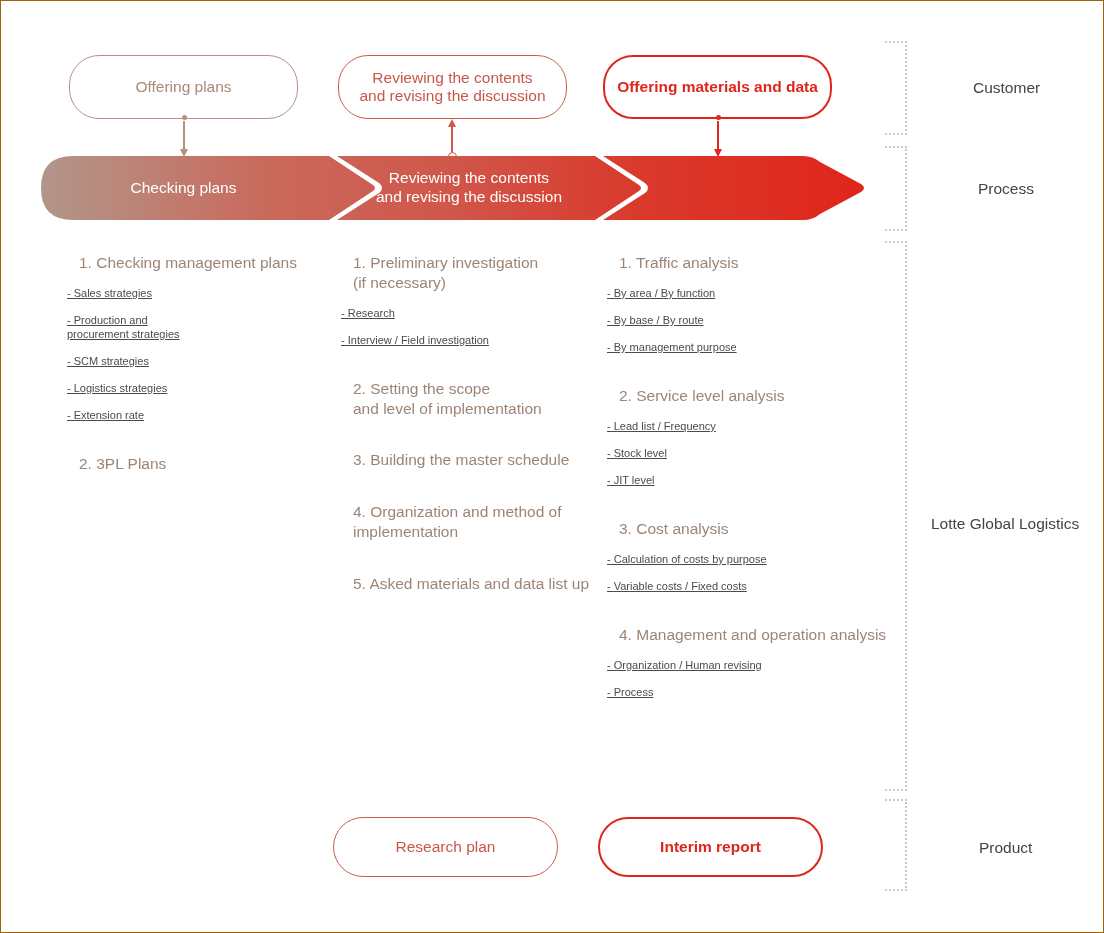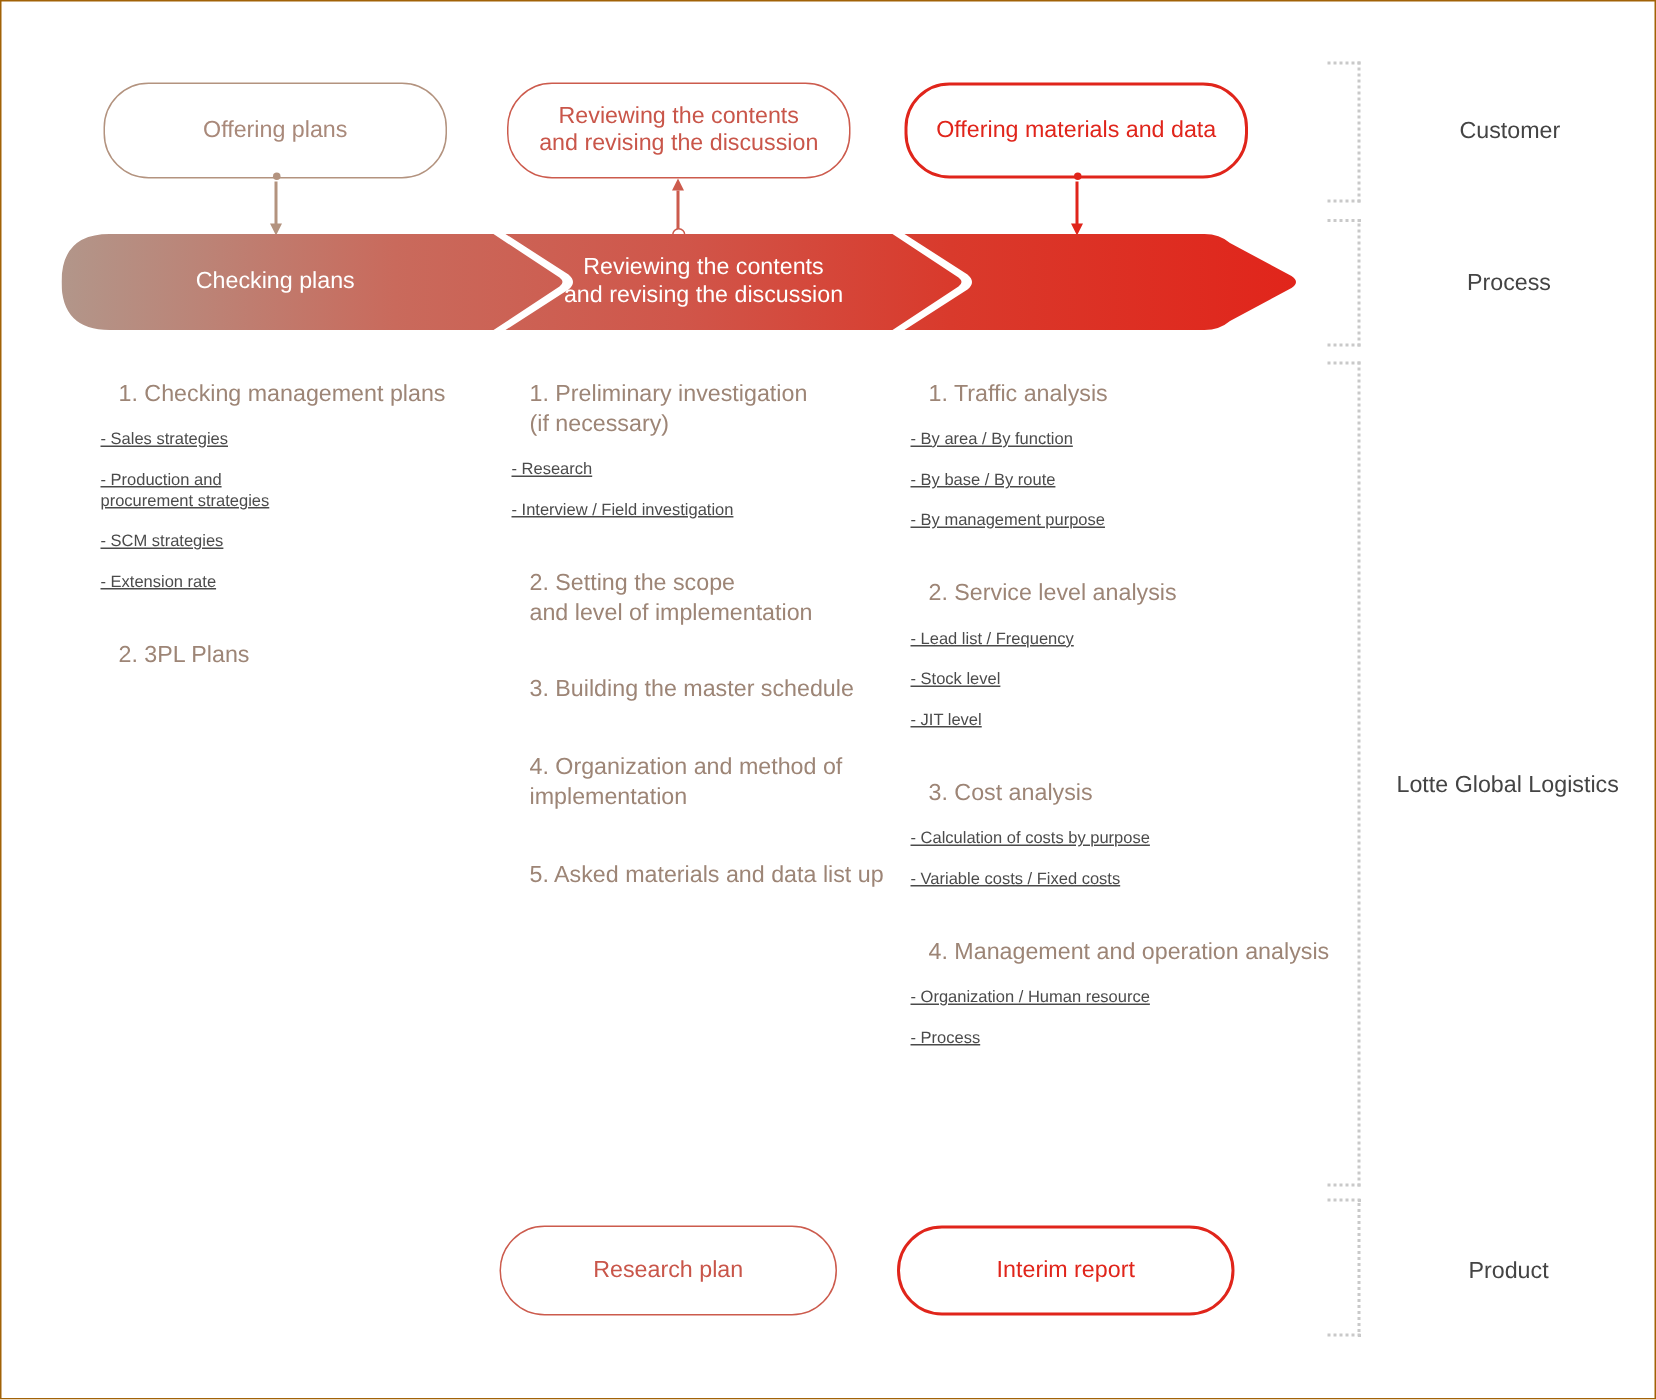--- a/index.html
+++ b/index.html
@@ -35,21 +35,21 @@
   .pill .pill-label {
     display: block;
     white-space: pre-line;
     font-size: 15.5px;
   }
   .pill.tone-tan   { border: 1.6px solid #b3937f; }
   .pill.tone-tan   .pill-label { color: #a9897a; }
   .pill.tone-rose  { border: 1.8px solid #cc5b4d; }
   .pill.tone-rose  .pill-label { color: #c9564a; }
   .pill.tone-red   { border: 2.2px solid #e0251b; }
-  .pill.tone-red   .pill-label { color: #e0251b; }
+  .pill.tone-red   .pill-label { color: #e0251b; font-weight: bold; }
 
   #pill-offering-plans        { left: 68px;  top: 54px;  width: 229px; height: 64px; }
   #pill-reviewing-contents    { left: 337px; top: 54px;  width: 229px; height: 64px; }
   #pill-offering-materials    { left: 602px; top: 54px;  width: 229px; height: 64px; }
 
   
   .connector { position: absolute; }
   .conn-line {
     position: absolute;
     left: 50%;
@@ -223,20 +223,21 @@
     <div class="proc-label" id="proc-label-2">Reviewing the contents
 and revising the discussion</div>
   </div>
 
   <div class="col" id="col-1">
       <div class="item heading first">1. Checking management plans</div>
       <div class="item sub">- Sales strategies</div>
       <div class="item sub">- Production and
    procurement strategies</div>
       <div class="item sub">- SCM strategies</div>
+      <div class="item sub">- Logistics strategies</div>
       <div class="item sub">- Extension rate</div>
       <div class="item heading gap-big">2. 3PL Plans</div>
     </div>
   <div class="col" id="col-2">
       <div class="item heading first">1. Preliminary investigation
     (if necessary)</div>
       <div class="item sub">- Research</div>
       <div class="item sub">- Interview / Field investigation</div>
       <div class="item heading gap-big">2. Setting the scope
     and level of implementation</div>
@@ -251,21 +252,21 @@
       <div class="item sub">- By base / By route</div>
       <div class="item sub">- By management purpose</div>
       <div class="item heading gap-big">2. Service level analysis</div>
       <div class="item sub">- Lead list / Frequency</div>
       <div class="item sub">- Stock level</div>
       <div class="item sub">- JIT level</div>
       <div class="item heading gap-big">3. Cost analysis</div>
       <div class="item sub">- Calculation of costs by purpose</div>
       <div class="item sub">- Variable costs / Fixed costs</div>
       <div class="item heading gap-big">4. Management and operation analysis</div>
-      <div class="item sub">- Organization / Human resource</div>
+      <div class="item sub">- Organization / Human revising</div>
       <div class="item sub">- Process</div>
     </div>
 
   <div class="pill tone-rose" id="pill-execution-plan">
     <span class="pill-label">Research plan</span>
   </div>
   <div class="pill tone-red" id="pill-interim-report">
     <span class="pill-label">Interim report</span>
   </div>
 

